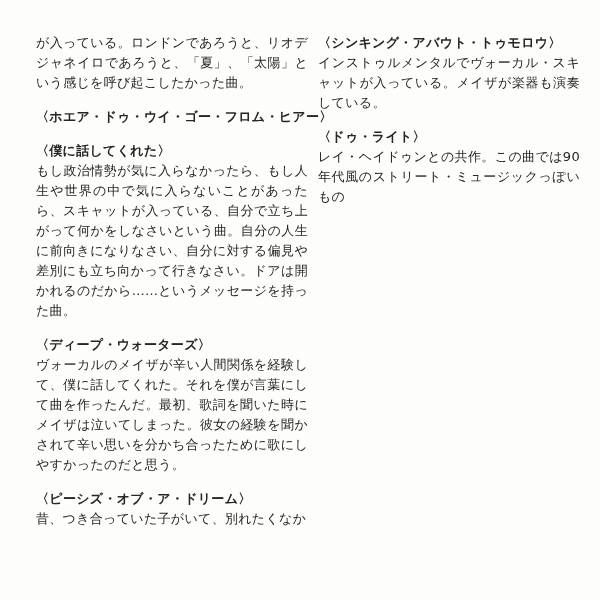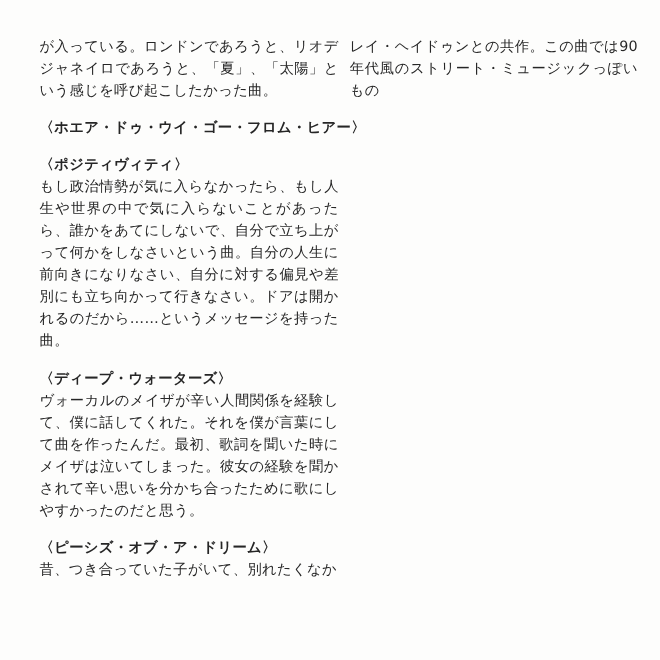--- a/index.html
+++ b/index.html
@@ -49,40 +49,45 @@
 
     <div class="section">
       <p class="section-body">が入っている。ロンドンであろうと、リオデジャネイロであろうと、「夏」、「太陽」という感じを呼び起こしたかった曲。</p>
     </div>
 
     <div class="section">
       <div class="section-heading">〈ホエア・ドゥ・ウイ・ゴー・フロム・ヒアー〉</div>
     </div>
 
     <div class="section">
-      <div class="section-heading">〈ポジティヴィティ〉</div>
-      <p class="section-body">もし政治情勢が気に入らなかったら、もし人生や世界の中で気に入らないことがあったら、誰かをあてにしないで、自分で立ち上がって何かをしなさいという曲。自分の人生に前向きになりなさい、自分に対する偏見や差別にも立ち向かって行きなさい。ドアは開かれるのだから……というメッセージを持った曲。</p>
+      <div class="section-heading">〈僕に話してくれた〉</div>
+      <p class="section-body">もし政治情勢が気に入らなかったら、もし人生や世界の中で気に入らないことがあったら、スキャットが入っている、自分で立ち上がって何かをしなさいという曲。自分の人生に前向きになりなさい、自分に対する偏見や差別にも立ち向かって行きなさい。ドアは開かれるのだから……というメッセージを持った曲。</p>
     </div>
 
     <div class="section">
       <div class="section-heading">〈ディープ・ウォーターズ〉</div>
       <p class="section-body">ヴォーカルのメイザが辛い人間関係を経験して、僕に話してくれた。それを僕が言葉にして曲を作ったんだ。最初、歌詞を聞いた時にメイザは泣いてしまった。彼女の経験を聞かされて辛い思いを分かち合ったために歌にしやすかったのだと思う。</p>
     </div>
 
     <div class="section">
       <div class="section-heading">〈ピーシズ・オブ・ア・ドリーム〉</div>
       <p class="section-body">昔、つき合っていた子がいて、別れたくなか</p>
     </div>
 
   </div>
 
   <div class="col col-right">
 
 
 
+    <div class="section">
+      <div class="section-heading">〈シンキング・アバウト・トゥモロウ〉</div>
+      <p class="section-body">インストゥルメンタルでヴォーカル・スキャットが入っている。メイザが楽器も演奏している。</p>
+    </div>
 
     <div class="section">
+      <div class="section-heading">〈ドゥ・ライト〉</div>
       <p class="section-body">レイ・ヘイドゥンとの共作。この曲では90年代風のストリート・ミュージックっぽいもの</p>
     </div>
 
   </div>
 
 </div>
 
 </body></html>

